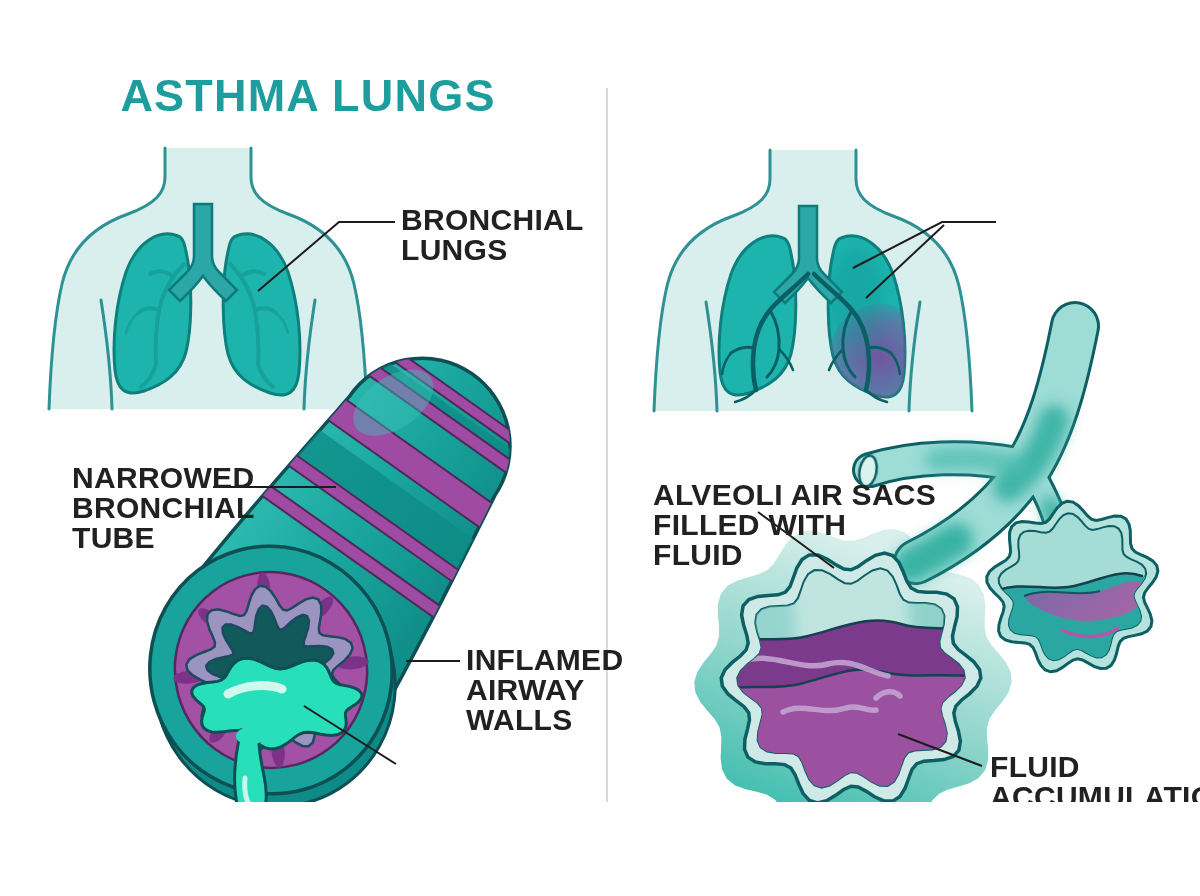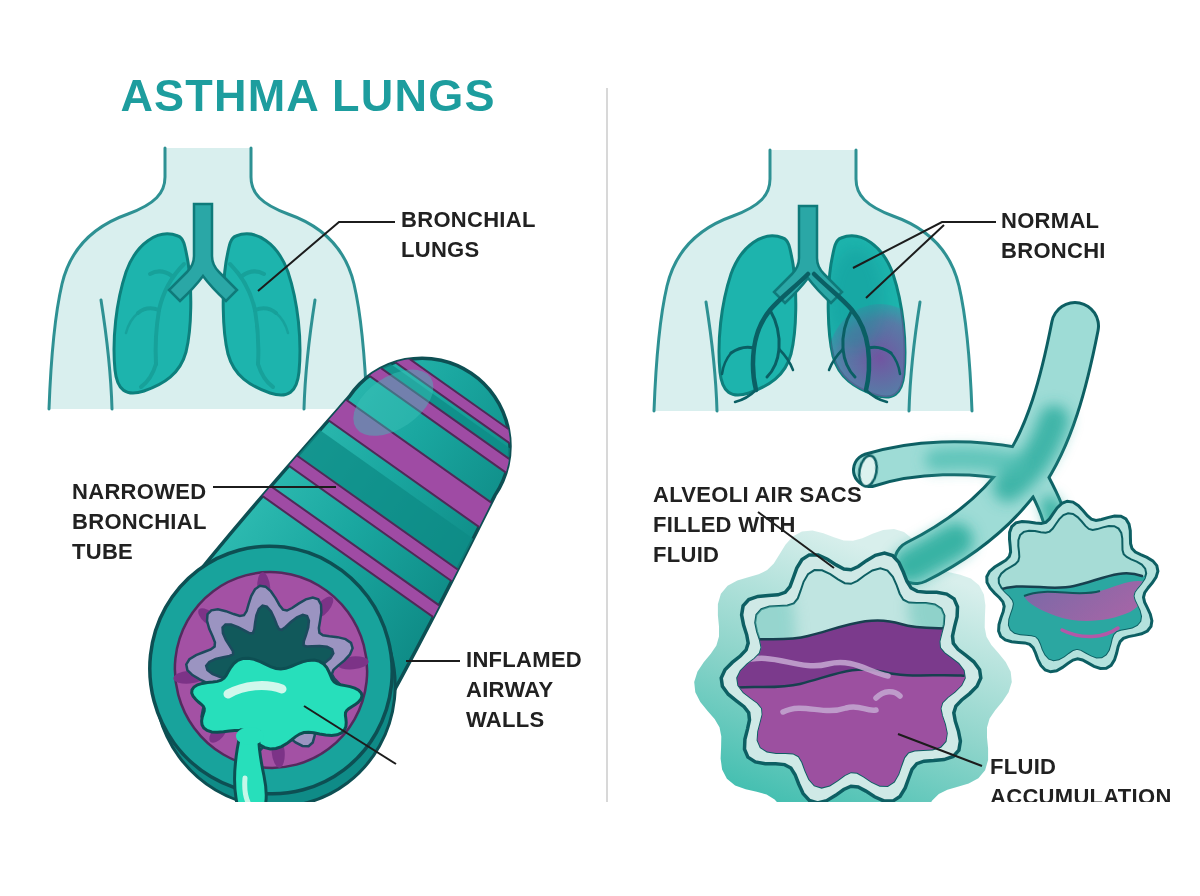--- a/index.html
+++ b/index.html
@@ -3,21 +3,21 @@
 <meta charset="utf-8">
 <style>
   html,body{margin:0;padding:0;background:#fff;}
   .canvas{position:relative;width:1200px;height:802px;background:var(--background,#fff);
           font-family:"Liberation Sans",sans-serif;overflow:hidden;margin-left:8px;}
   .art{position:absolute;left:0;top:0;}
   .title{position:absolute;top:70px;width:600px;text-align:center;font-size:45px;
          font-weight:800;letter-spacing:1.2px;line-height:52px;margin:0;}
   .title-left{left:0;color:var(--teal_title,#1d9d9e);}
   .title-right{left:600px;color:var(--purple_title,#9348ad);}
-  .lbl{position:absolute;font-size:22px;font-weight:600;letter-spacing:.3px;line-height:30px;
+  .lbl{position:absolute;font-size:30px;font-weight:600;letter-spacing:.3px;line-height:30px;
        color:var(--label_text,#212121);white-space:pre;}
   
   .leader{fill:none;stroke:var(--leader_line,#1c1c1c);stroke-width:2;}
   .body-outline{fill:none;stroke:var(--body_outline,#2e9193);stroke-width:3;stroke-linecap:round;}
   .vein{fill:none;stroke:#17a09a;stroke-linecap:round;}
   .tree{fill:none;stroke:var(--bronchi_dark,#0a5f64);stroke-linecap:round;}
   .edge-dark{fill:none;stroke:#17404f;stroke-width:2.5;stroke-linecap:round;}
 </style>
 </head>
 <body>
@@ -256,27 +256,25 @@
     </g>
   </g>
   <path class="leader" d="M 750,512 L 826,568"></path>
   <path class="leader" d="M 890,734 L 974,766"></path>
 </svg>
 
 <h1 class="title title-left">ASTHMA LUNGS</h1>
 
 <div class="lbl" style="left:393px;top:205px">BRONCHIAL
 LUNGS</div>
-<div class="lbl" style="left:64px;top:477px">NARROWED
+<div class="lbl" style="left:64px;top:463px">NARROWED
 BRONCHIAL
 TUBE</div>
 <div class="lbl" style="left:458px;top:645px">INFLAMED
 AIRWAY
 WALLS</div>
-<div class="lbl" style="left:993px;top:206px">NORMAL
-BRONCHI</div>
 <div class="lbl" style="left:645px;top:480px">ALVEOLI AIR SACS
 FILLED WITH
 FLUID</div>
 <div class="lbl" style="left:982px;top:752px">FLUID
 ACCUMULATION</div>
 
 </div>
 
 </body></html>

